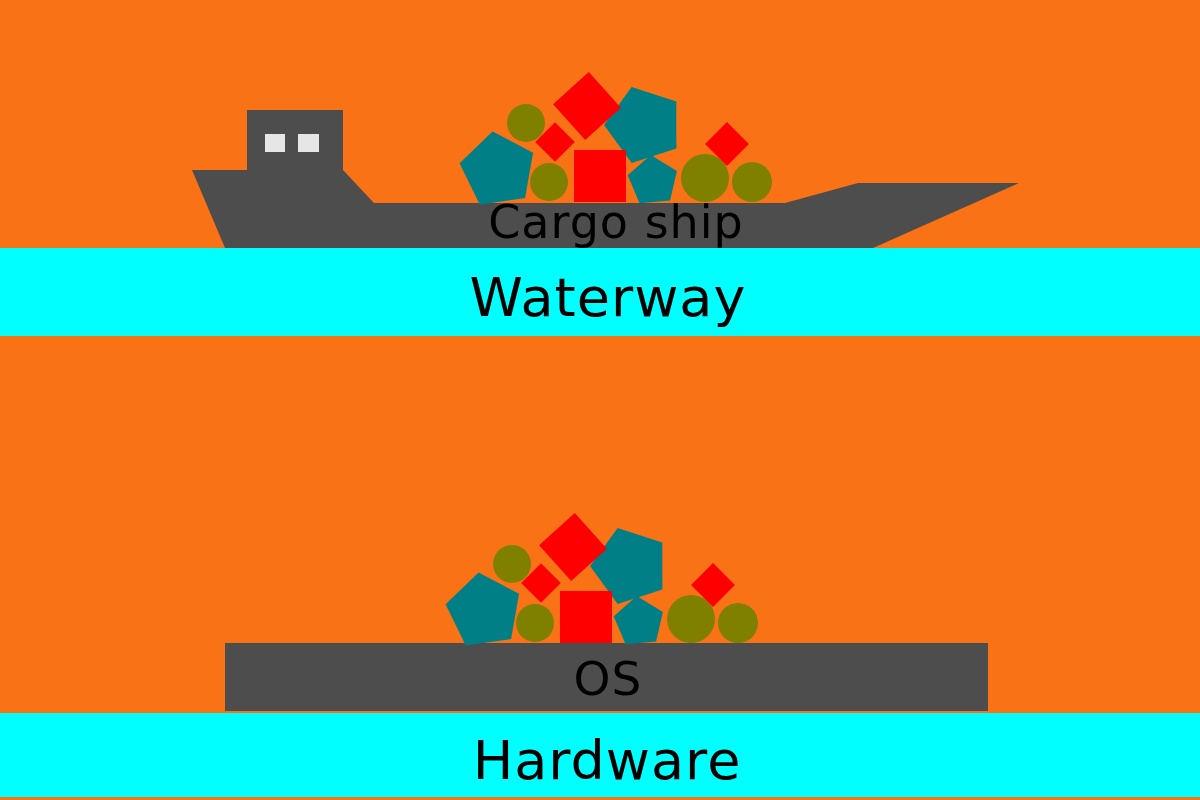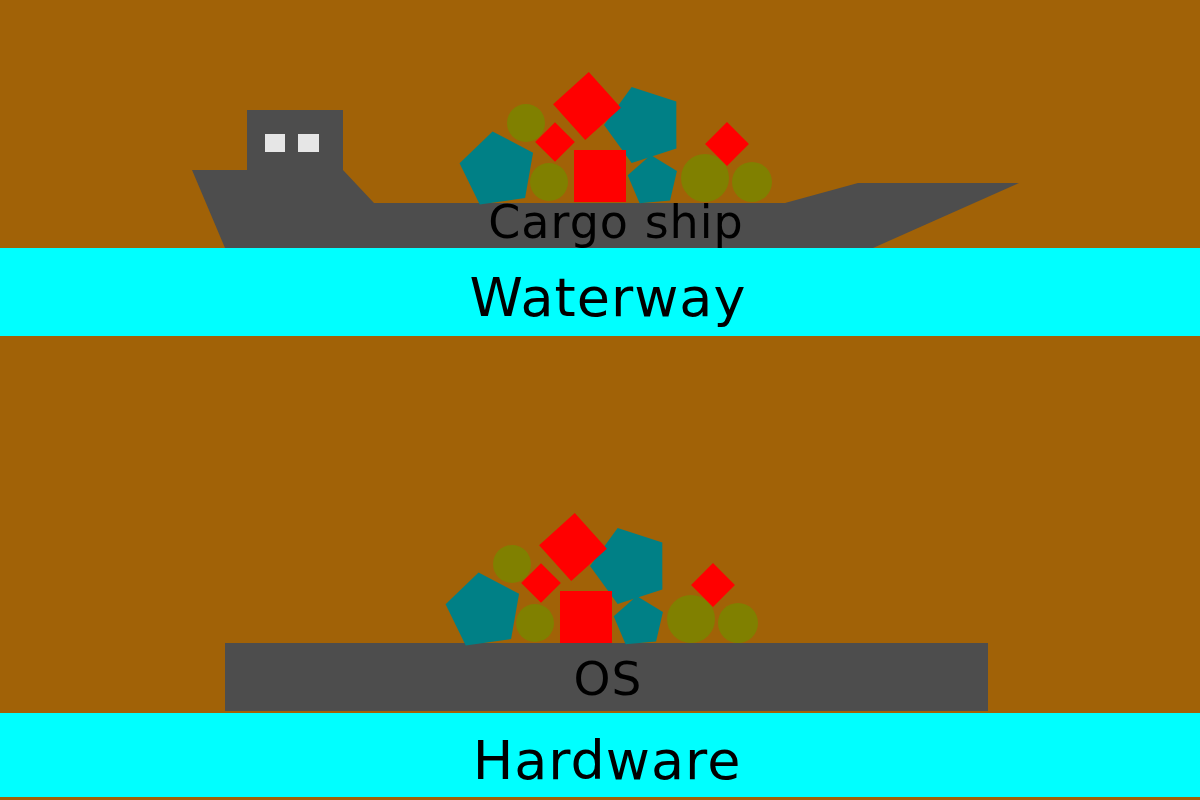--- a/index.html
+++ b/index.html
@@ -21,21 +21,21 @@
     fill: var(--ink, #000000);
     font-family: "DejaVu Sans", "Liberation Sans", sans-serif;
   }
   .t-deck { font-size: 46px; letter-spacing: 1px; }
   .t-os   { font-size: 47px; letter-spacing: 1px; }
   .t-band { font-size: 54px; letter-spacing: 1px; }
 </style>
 </head>
 <body>
 
-<div class="canvas" style="background: #a16207;">
+<div class="canvas" style="background: #f97316;">
   <svg width="1200" height="800" viewBox="0 0 1200 800" style="--hull: #4d4d4d; --water: #00ffff; --red: #ff0000; --teal: #008086; --olive: #808000; --win: #e6e6e6; --ink: #000000;">
 
     <defs>
 
       <g id="cargo-pile">
         <polygon class="teal" points="0,-39 37.1,-12.1 22.9,31.6 -22.9,31.6 -37.1,-12.1" transform="translate(36,-32) rotate(-8)"></polygon>
         <circle class="olive" cx="64" cy="-79" r="19"></circle>
         <rect class="red" x="-14" y="-14" width="28" height="28" transform="translate(93,-60) rotate(45)"></rect>
         <polygon class="teal" points="0,-40 38,-12.4 23.5,32.4 -23.5,32.4 -38,-12.4" transform="translate(182,-77) rotate(-18)"></polygon>
         <rect class="red" x="-24" y="-24" width="48" height="48" transform="translate(125,-96) rotate(48)"></rect>

